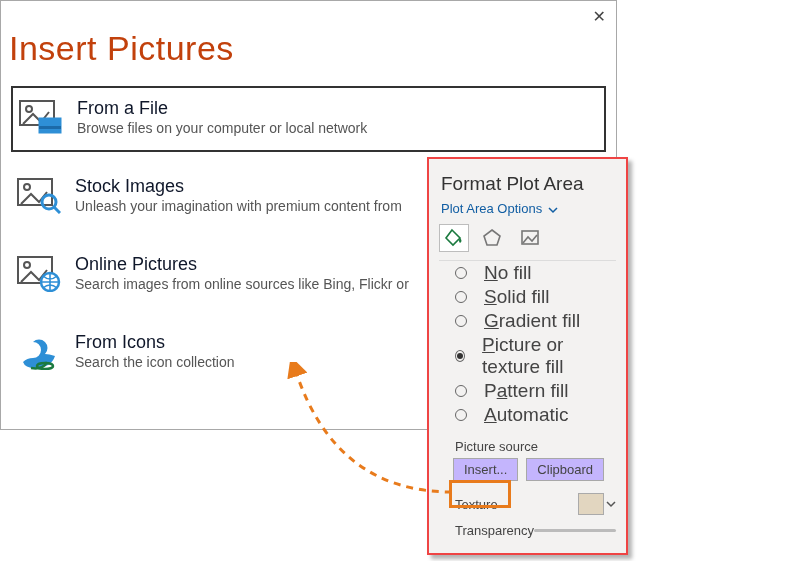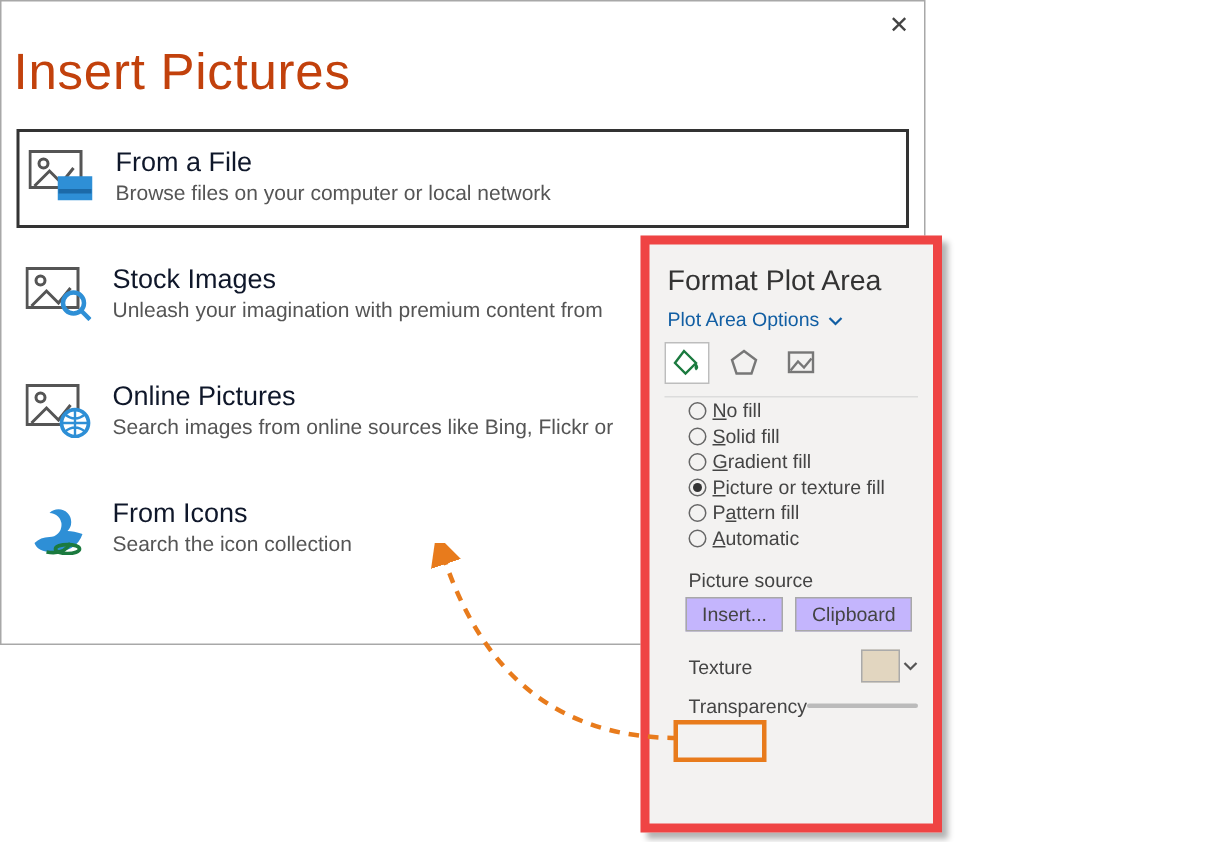--- a/index.html
+++ b/index.html
@@ -71,21 +71,21 @@
   }
 
   
   .pane {
     position: absolute;
     left: 427px;
     top: 157px;
     width: 201px;
     height: 398px;
     background: #f3f2f1;
-    border: 6px solid #ef4444;
+    border: 2px solid #ef4444;
     box-shadow: 4px 4px 4px rgba(0,0,0,0.3);
     font-size: 13px;
     color: #444;
   }
   .pane-title {
     font-size: 19px;
     color: #333;
     padding: 14px 12px 6px 12px;
   }
   .pane-sub {
@@ -126,23 +126,23 @@
   .section-hdr .chev {
     display:inline-block; margin-right:4px; font-size:11px; color:#666;
   }
   .section-hdr b { font-weight: 600; }
   .radios {
     padding: 0 8px 4px 26px;
   }
   .radio {
     display: flex;
     align-items: center;
-    gap: 4px;
+    gap: 17px;
     padding: 1px 0;
-    font-size: 13px;
+    font-size: 19px;
     cursor: pointer;
   }
   .radio .circ {
     width: 12px; height: 12px; border: 1px solid #666; border-radius: 50%;
     display: inline-flex; align-items:center; justify-content:center;
   }
   .radio.sel .circ::after {
     content: ""; width: 6px; height: 6px; background: #333; border-radius: 50%;
   }
   .radio .ul { text-decoration: underline; }

